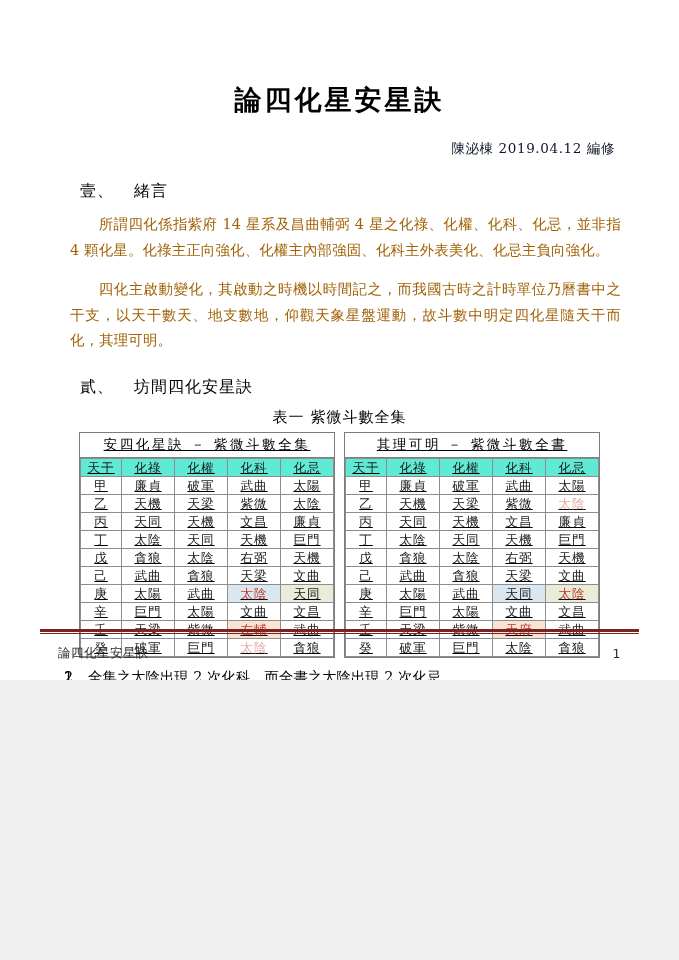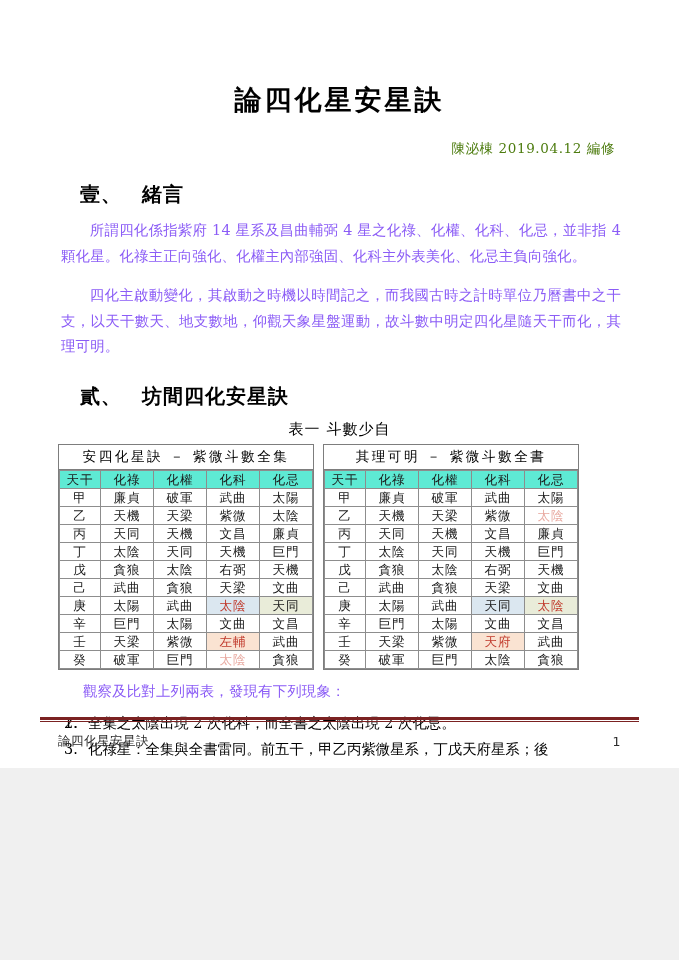--- a/index.html
+++ b/index.html
@@ -6,21 +6,21 @@
     margin: 0;
     padding: 0;
     background: #f0f0f0;
   }
   body {
     font-family: "DejaVu Serif", "Liberation Serif", serif;
   }
   .page {
     position: relative;
     width: 679px;
-    height: 768px;
+    height: 680px;
     background: #ffffff;
     overflow: hidden;
     box-sizing: border-box;
   }
   .content {
     position: absolute;
     left: 0;
     top: 0;
     width: 679px;
     padding: 0 58px;
@@ -33,63 +33,64 @@
     font-size: 27px;
     font-weight: bold;
     letter-spacing: 3px;
     color: #000;
     margin: 82px 0 0 0;
     font-family: "DejaVu Serif", "Liberation Serif", serif;
   }
   .byline {
     text-align: right;
     font-size: 13.5px;
-    color: #4d7c0f;
+    color: #0f172a;
     margin: 22px 6px 0 0;
     letter-spacing: 0.6px;
   }
 
   
   .h1 {
-    font-size: 20px;
-    font-weight: bold;
+    font-size: 16px;
+    font-weight: normal;
     margin: 23px 0 10px 0;
     padding-left: 22px;
     letter-spacing: 1px;
   }
   .h1 .num { margin-right: 20px; }
 
   
   p.body {
     font-size: 14.4px;
     line-height: 25.5px;
-    margin: 0 0 14px 3px;
+    margin: 0 0 14px 12px;
     text-align: justify;
     text-justify: inter-ideograph;
     letter-spacing: 0.2px;
-    color: #8b5cf6;
+    color: #a16207;
   }
   p.body.indent { text-indent: 2em; }
   p.body.tight { margin-bottom: 0; }
 
   
   .table-caption {
     text-align: center;
     font-size: 15px;
     font-weight: normal;
     margin: 9px 0 5px 0;
     letter-spacing: 1px;
   }
 
   
   .tables-row {
     display: flex;
-    justify-content: flex-start;
+    justify-content: center;
     gap: 9px;
     margin-top: 2px;
+    text-decoration: underline;
   }
   .tbl-block {
     border: 1.6px solid #7d7d7d;
     background: #fff;
     padding: 0;
   }
   .tbl-title {
     text-align: center;
     font-size: 13.6px;
     padding: 3px 6px 3px 6px;
@@ -190,21 +191,21 @@
     <div class="h1">
       <span class="num">壹、</span><span>緒言</span>
     </div>
     <p class="body indent">所謂四化係指紫府 14 星系及昌曲輔弼 4 星之化祿、化權、化科、化忌，並非指 4 顆化星。化祿主正向強化、化權主內部強固、化科主外表美化、化忌主負向強化。</p>
     <p class="body indent">四化主啟動變化，其啟動之時機以時間記之，而我國古時之計時單位乃曆書中之干支，以天干數天、地支數地，仰觀天象星盤運動，故斗數中明定四化星隨天干而化，其理可明。</p>
 
     <div class="h1">
       <span class="num">貳、</span><span>坊間四化安星訣</span>
     </div>
 
-    <div class="table-caption">表一  斗數少自</div>
+    <div class="table-caption">表一  紫微斗數全集</div>
 
     <div class="tables-row">
       <div class="tbl-block">
         <div class="tbl-title">安四化星訣 － 紫微斗數全集</div>
         <table class="fourhua">
           <thead>
               <tr id="head-0">
                 <th class="stem">天干</th>
                 <th class="star">化祿</th>
                 <th class="star">化權</th>
@@ -367,21 +368,20 @@
                 <td class="star">破軍</td>
                 <td class="star">巨門</td>
                 <td class="star">太陰</td>
                 <td class="star">貪狼</td>
               </tr>
             </tbody>
         </table>
       </div>
     </div>
 
-    <p class="body tight" style="margin-top:9px;padding-left:22px;">觀察及比對上列兩表，發現有下列現象：</p>
 
     <ul class="obs-list" id="obs-list">
         <li><span class="marker">1.</span></li>
         <li><span class="marker">2.</span><span>全集之太陰出現 2 次化科，而全書之太陰出現 2 次化忌。</span></li>
         <li><span class="marker">3.</span><span>化祿星：全集與全書雷同。前五干，甲乙丙紫微星系，丁戊天府星系；後</span></li>
       </ul>
 
   </div>
 
   <div class="footer-rules">

